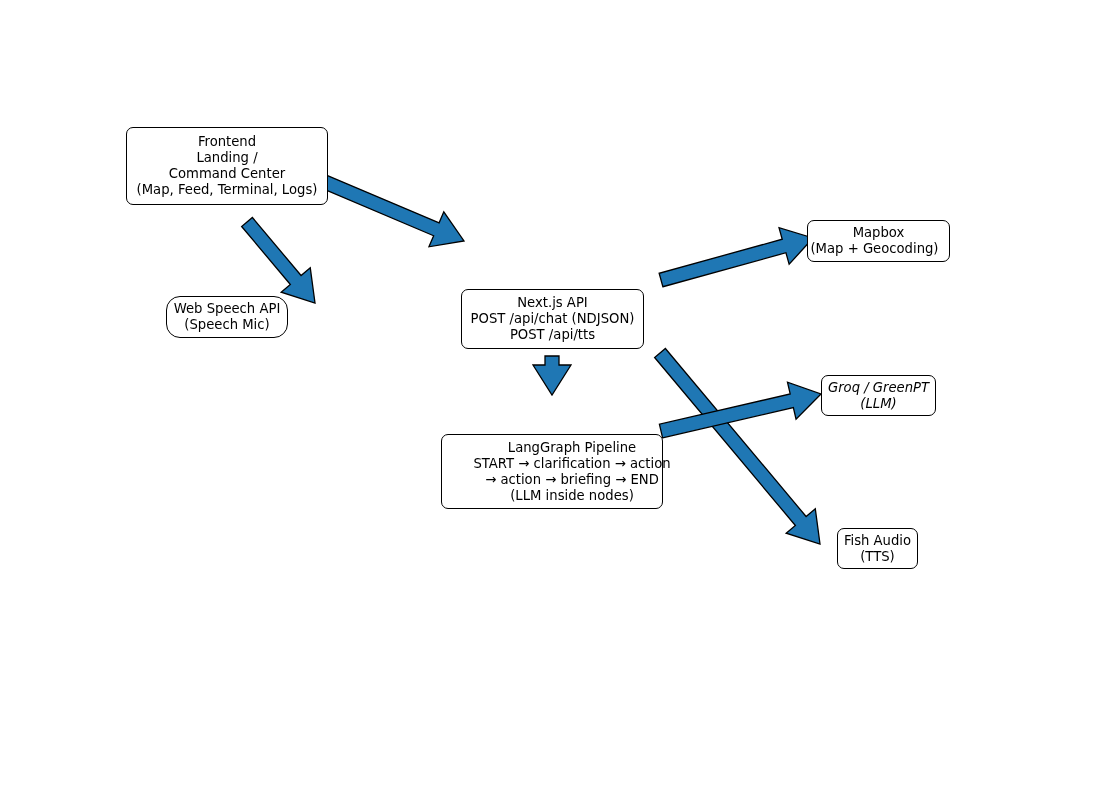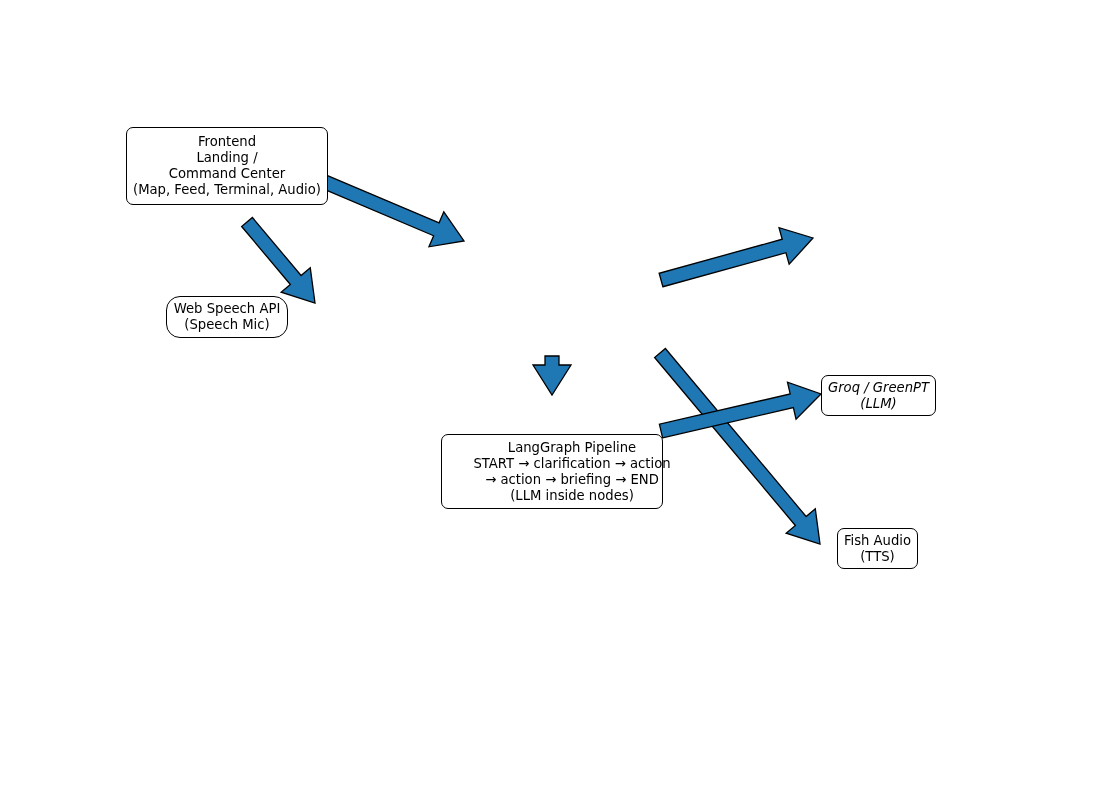--- a/index.html
+++ b/index.html
@@ -67,36 +67,45 @@
       <polygon points="545.00,356.00 545.00,365.00 533.00,365.00 552.00,395.00 571.00,365.00 559.00,365.00 559.00,356.00" fill="#1f77b4" stroke="#000000" stroke-width="1.3" stroke-linejoin="miter"></polygon>
       <polygon points="662.86,286.75 785.95,252.74 789.14,264.30 813.00,238.00 779.02,227.68 782.22,239.24 659.14,273.25" fill="#1f77b4" stroke="#000000" stroke-width="1.3" stroke-linejoin="miter"></polygon>
       <polygon points="654.63,357.50 795.37,525.50 786.17,533.20 820.00,544.00 815.30,508.80 806.10,516.51 665.37,348.50" fill="#1f77b4" stroke="#000000" stroke-width="1.3" stroke-linejoin="miter"></polygon>
       <polygon points="662.58,437.82 793.35,407.58 796.05,419.27 821.00,394.00 787.49,382.25 790.19,393.94 659.42,424.18" fill="#1f77b4" stroke="#000000" stroke-width="1.3" stroke-linejoin="miter"></polygon>
     </svg>
 
   <div class="node" id="node-frontend">
     <span class="line">Frontend</span>
     <span class="line">Landing /</span>
     <span class="line">Command Center</span>
-    <span class="line">(Map, Feed, Terminal, Audio)</span>
+    <span class="line">(Map, Feed, Terminal, Logs)</span>
   </div>
 
   <div class="node" id="node-webspeech">
     <span class="line">Web Speech API</span>
     <span class="line">(Speech Mic)</span>
   </div>
 
+  <div class="node" id="node-nextapi">
+    <span class="line">Next.js API</span>
+    <span class="line">POST /api/chat (NDJSON)</span>
+    <span class="line">POST /api/tts</span>
+  </div>
 
   <div class="node" id="node-langgraph">
     <span class="line">LangGraph Pipeline</span>
     <span class="line">START → clarification → action</span>
     <span class="line">→ action → briefing → END</span>
     <span class="line">(LLM inside nodes)</span>
   </div>
 
+  <div class="node" id="node-mapbox">
+    <span class="line">Mapbox</span>
+    <span class="line overflow">(Map + Geocoding)</span>
+  </div>
 
   <div class="node" id="node-groq">
     <span class="line">Groq / GreenPT</span>
     <span class="line">(LLM)</span>
   </div>
 
   <div class="node" id="node-fish">
     <span class="line">Fish Audio</span>
     <span class="line">(TTS)</span>
   </div>

